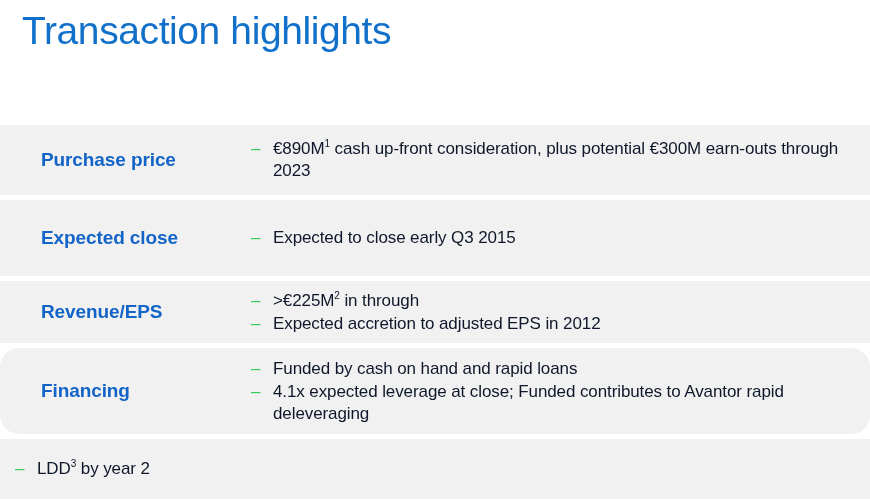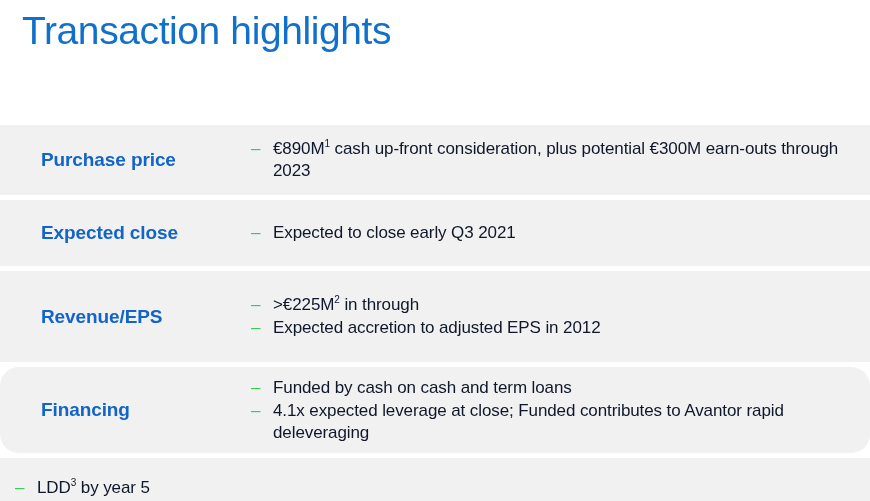--- a/index.html
+++ b/index.html
@@ -41,22 +41,22 @@
     position: relative;
     width: 870px;
     background: #F1F1F1;
     box-sizing: border-box;
     display: flex;
     align-items: center;
     margin-bottom: 5px;
     padding-left: 15px;
   }
   .row.r1 { height: 70px; }
-  .row.r2 { height: 66px; }
-  .row.r3 { height: 91px; }
+  .row.r2 { height: 76px; }
+  .row.r3 { height: 62px; }
   .row.r4 { height: 86px; border-radius: 19px; }
   .row.r5 { height: 60px; }
 
   .row-label {
     width: 236px;
     flex: 0 0 236px;
     padding-left: 26px;
     box-sizing: border-box;
     font-size: 19px;
     font-weight: 700;
@@ -113,21 +113,21 @@
           <span class="btext"><span>€890M</span><sup>1</sup><span> cash up-front consideration, plus potential €300M earn-outs through 2023</span></span>
         </div>
       </div>
     </div>
 
     <div class="row r2">
       <div class="row-label">Expected close</div>
       <div class="row-bullets">
         <div class="bullet">
           <span class="dash">–</span>
-          <span class="btext"><span>Expected to close early Q3 2021</span><sup></sup><span></span></span>
+          <span class="btext"><span>Expected to close early Q3 2015</span><sup></sup><span></span></span>
         </div>
       </div>
     </div>
 
     <div class="row r3">
       <div class="row-label">Revenue/EPS</div>
       <div class="row-bullets">
         <div class="bullet">
           <span class="dash">–</span>
           <span class="btext"><span>&gt;€225M</span><sup>2</sup><span> in through</span></span>
@@ -137,32 +137,32 @@
           <span class="btext"><span>Expected accretion to adjusted EPS in 2012</span><sup></sup><span></span></span>
         </div>
       </div>
     </div>
 
     <div class="row r4">
       <div class="row-label">Financing</div>
       <div class="row-bullets">
         <div class="bullet">
           <span class="dash">–</span>
-          <span class="btext"><span>Funded by cash on cash and term loans</span><sup></sup><span></span></span>
+          <span class="btext"><span>Funded by cash on hand and rapid loans</span><sup></sup><span></span></span>
         </div>
         <div class="bullet">
           <span class="dash">–</span>
           <span class="btext"><span>4.1x expected leverage at close; Funded contributes to Avantor rapid deleveraging</span><sup></sup><span></span></span>
         </div>
       </div>
     </div>
 
     <div class="row r5">
       <div class="row-bullets">
         <div class="bullet">
           <span class="dash">–</span>
-          <span class="btext"><span>LDD</span><sup>3</sup><span> by year 5</span></span>
+          <span class="btext"><span>LDD</span><sup>3</sup><span> by year 2</span></span>
         </div>
       </div>
     </div>
 
   </div>
 </div>
 
 </body></html>

